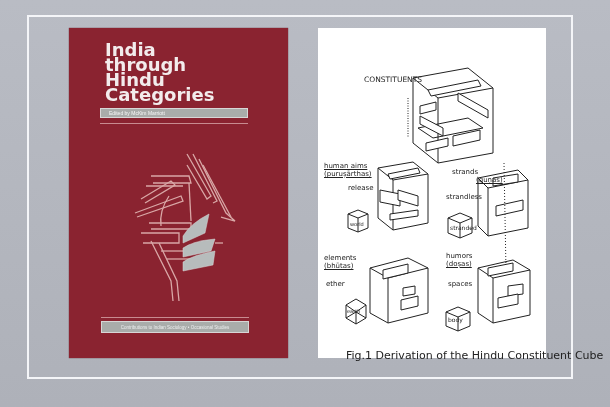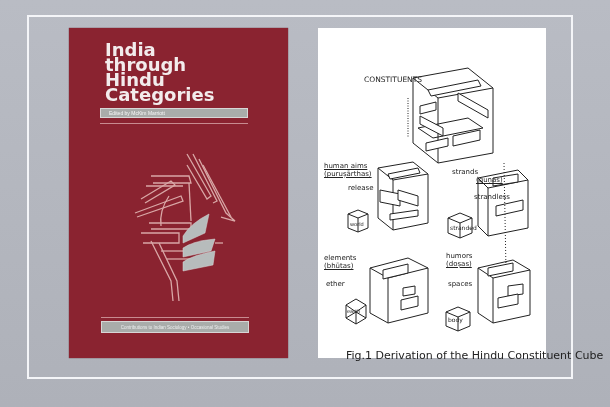--- a/index.html
+++ b/index.html
@@ -117,21 +117,21 @@
     </g>
   </svg>
 
   <div class="lbl" style="left:6px;top:134px;text-decoration:underline;">human aims</div>
   <div class="lbl u" style="left:6px;top:142px;">(purușārthas)</div>
   <div class="lbl" style="left:30px;top:156px;">release</div>
   <div class="lbl" style="left:32px;top:193px;font-size:5px;">world</div>
 
   <div class="lbl" style="left:134px;top:140px;">strands</div>
   <div class="lbl u" style="left:134px;top:148px;margin-left:24px;">(guṇas)</div>
-  <div class="lbl" style="left:128px;top:165px;margin-left:28px;">strandless</div>
+  <div class="lbl" style="left:128px;top:165px;">strandless</div>
   <div class="lbl" style="left:132px;top:196px;font-size:6px;">stranded</div>
 
   <div class="lbl" style="left:6px;top:226px;">elements</div>
   <div class="lbl u" style="left:6px;top:234px;">(bhūtas)</div>
   <div class="lbl" style="left:8px;top:252px;">ether</div>
   <div class="lbl" style="left:29px;top:280px;font-size:5px;">earth</div>
 
   <div class="lbl" style="left:128px;top:224px;">humors</div>
   <div class="lbl u" style="left:128px;top:232px;">(doșas)</div>
   <div class="lbl" style="left:130px;top:252px;">spaces</div>

